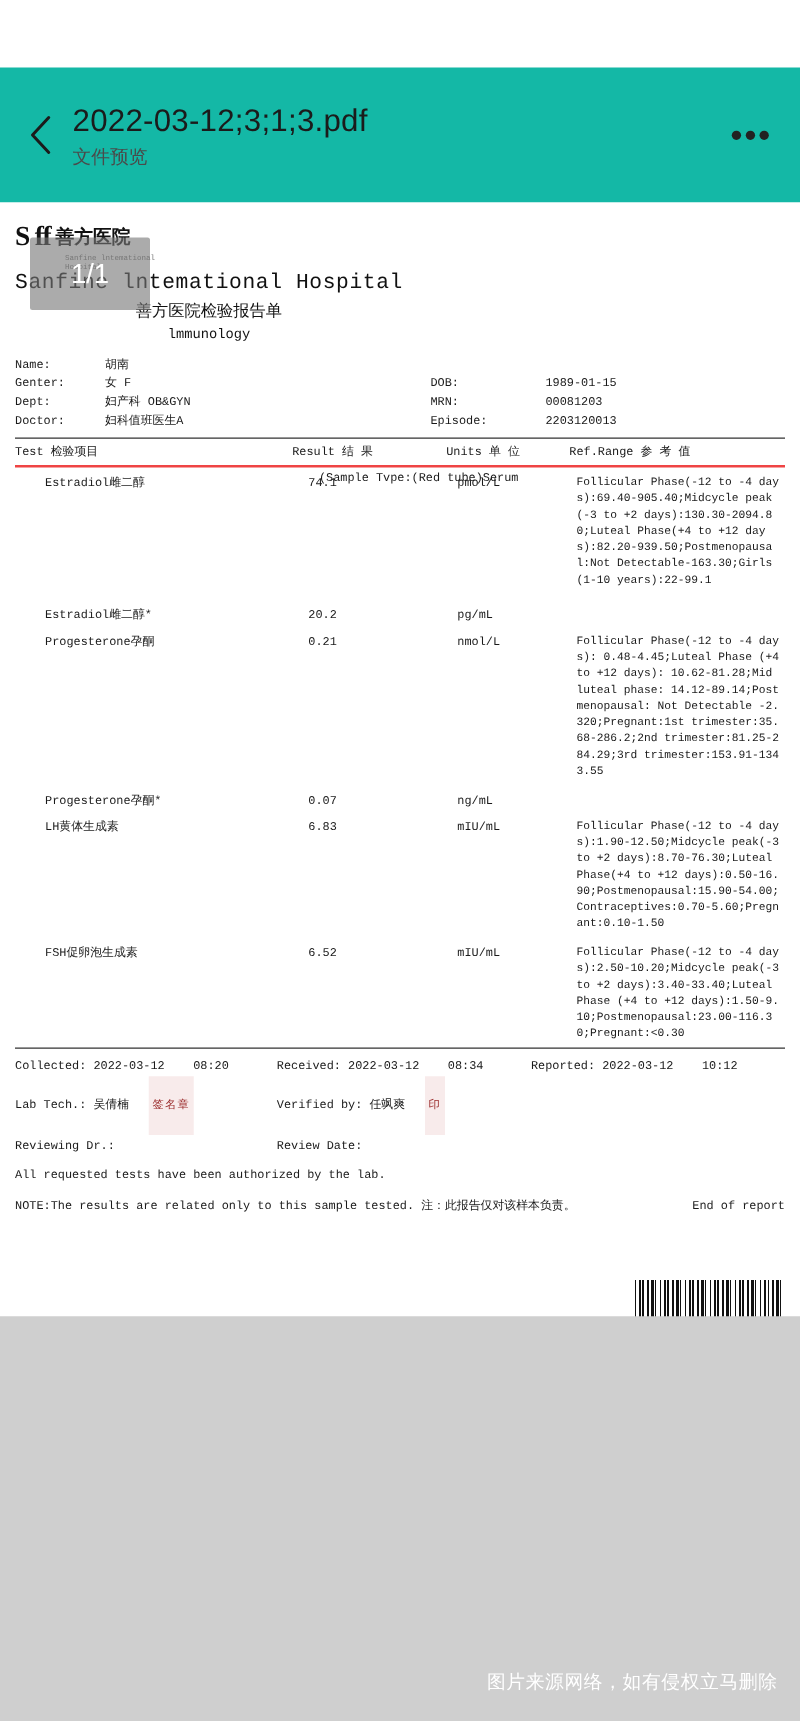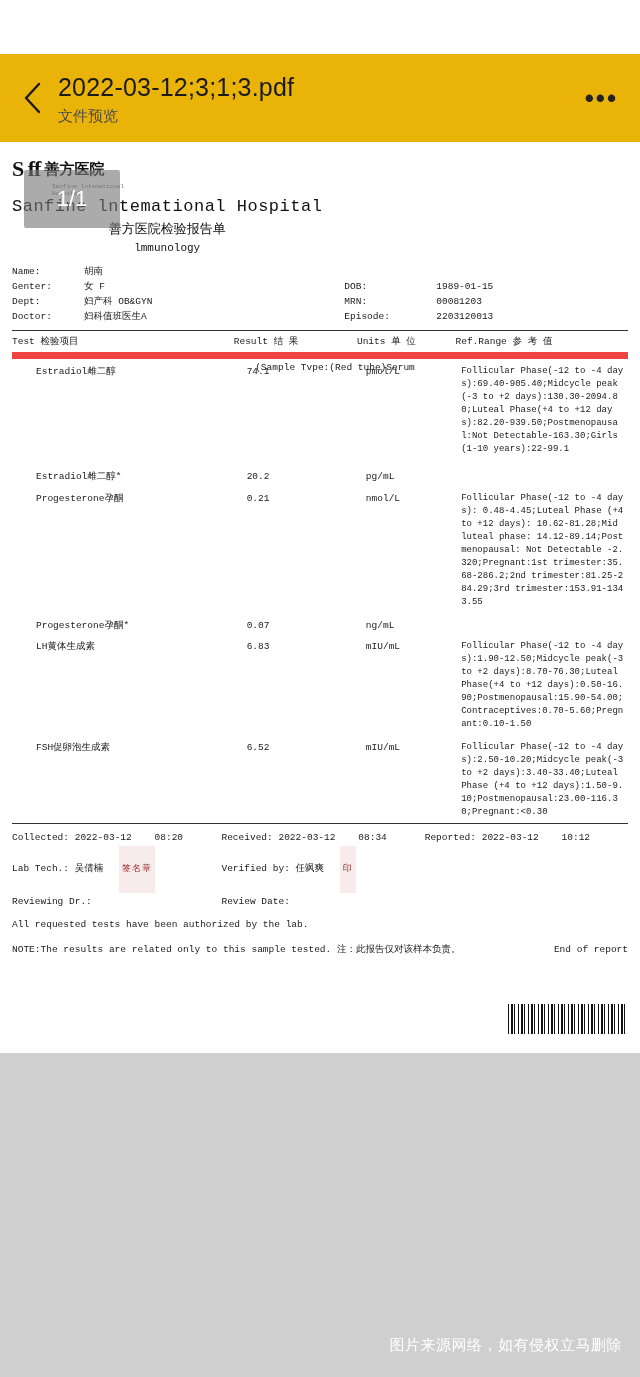--- a/index.html
+++ b/index.html
@@ -8,22 +8,22 @@
     width: 640px; height: 1377px;
     background: #ffffff;
     font-family: "Liberation Sans", sans-serif;
     overflow: hidden;
     position: relative;
   }
   .top-white { height: 54px; background:#fff; }
 
   
   .header {
-    background:#eab308;
-    height: 88px;
+    background:#14b8a6;
+    height: 108px;
     display:flex;
     align-items:center;
     padding: 0 18px;
     position:relative;
   }
   .back-chevron {
     width: 30px; height: 46px;
     display:flex; align-items:center; justify-content:center;
     flex: 0 0 auto;
     cursor:pointer;
@@ -136,21 +136,21 @@
   .plabel { width: 72px; flex:0 0 auto; }
   .pvalue { flex:1 1 auto; }
   .patient-right .plabel { width: 92px; }
 
   hr.rule { border:none; border-top:1px solid #333; margin: 6px 0 0 0; }
 
   .colhead {
     display:flex;
     font-size: 9.5px;
     padding: 4px 0 4px 0;
-    border-bottom: 7px solid #ef4444;
+    border-bottom: 2px solid #ef4444;
   }
   .c-test { width: 36%; }
   .c-res  { width: 20%; }
   .c-unit { width: 16%; }
   .c-ref  { width: 28%; }
 
   .sample-line {
     font-size: 9.5px;
     text-align:center;
     margin: 3px 0 0 0;

